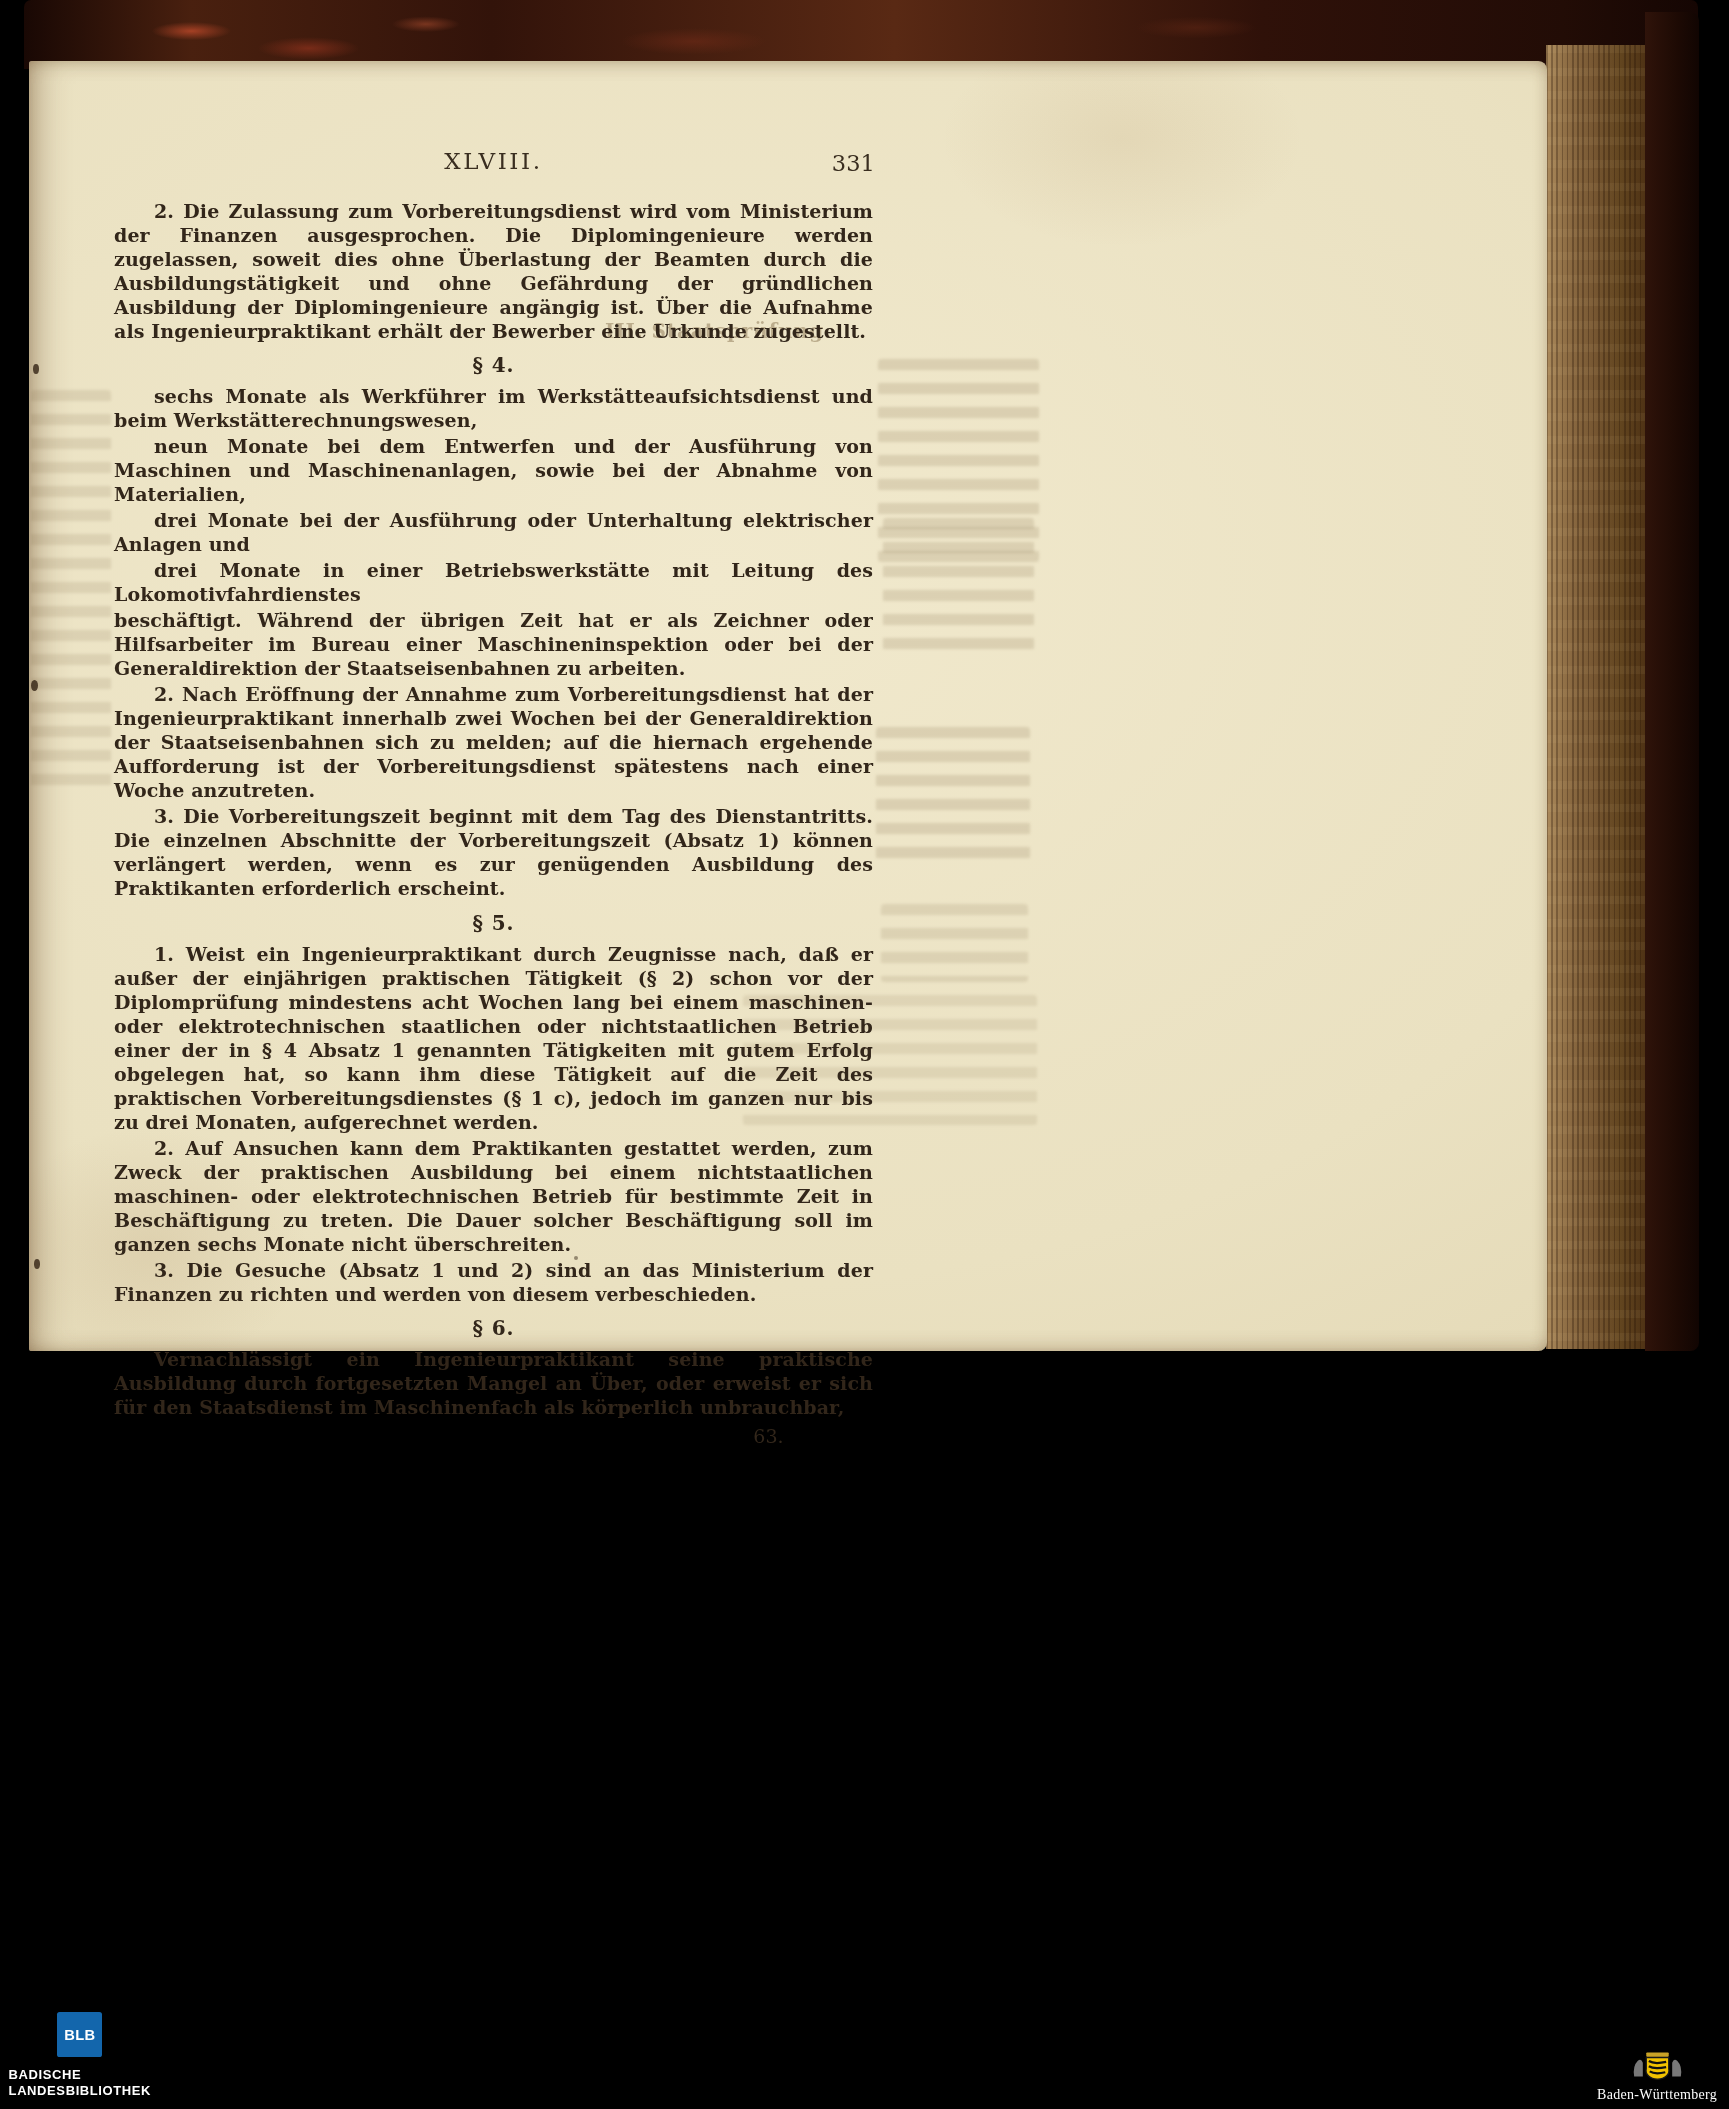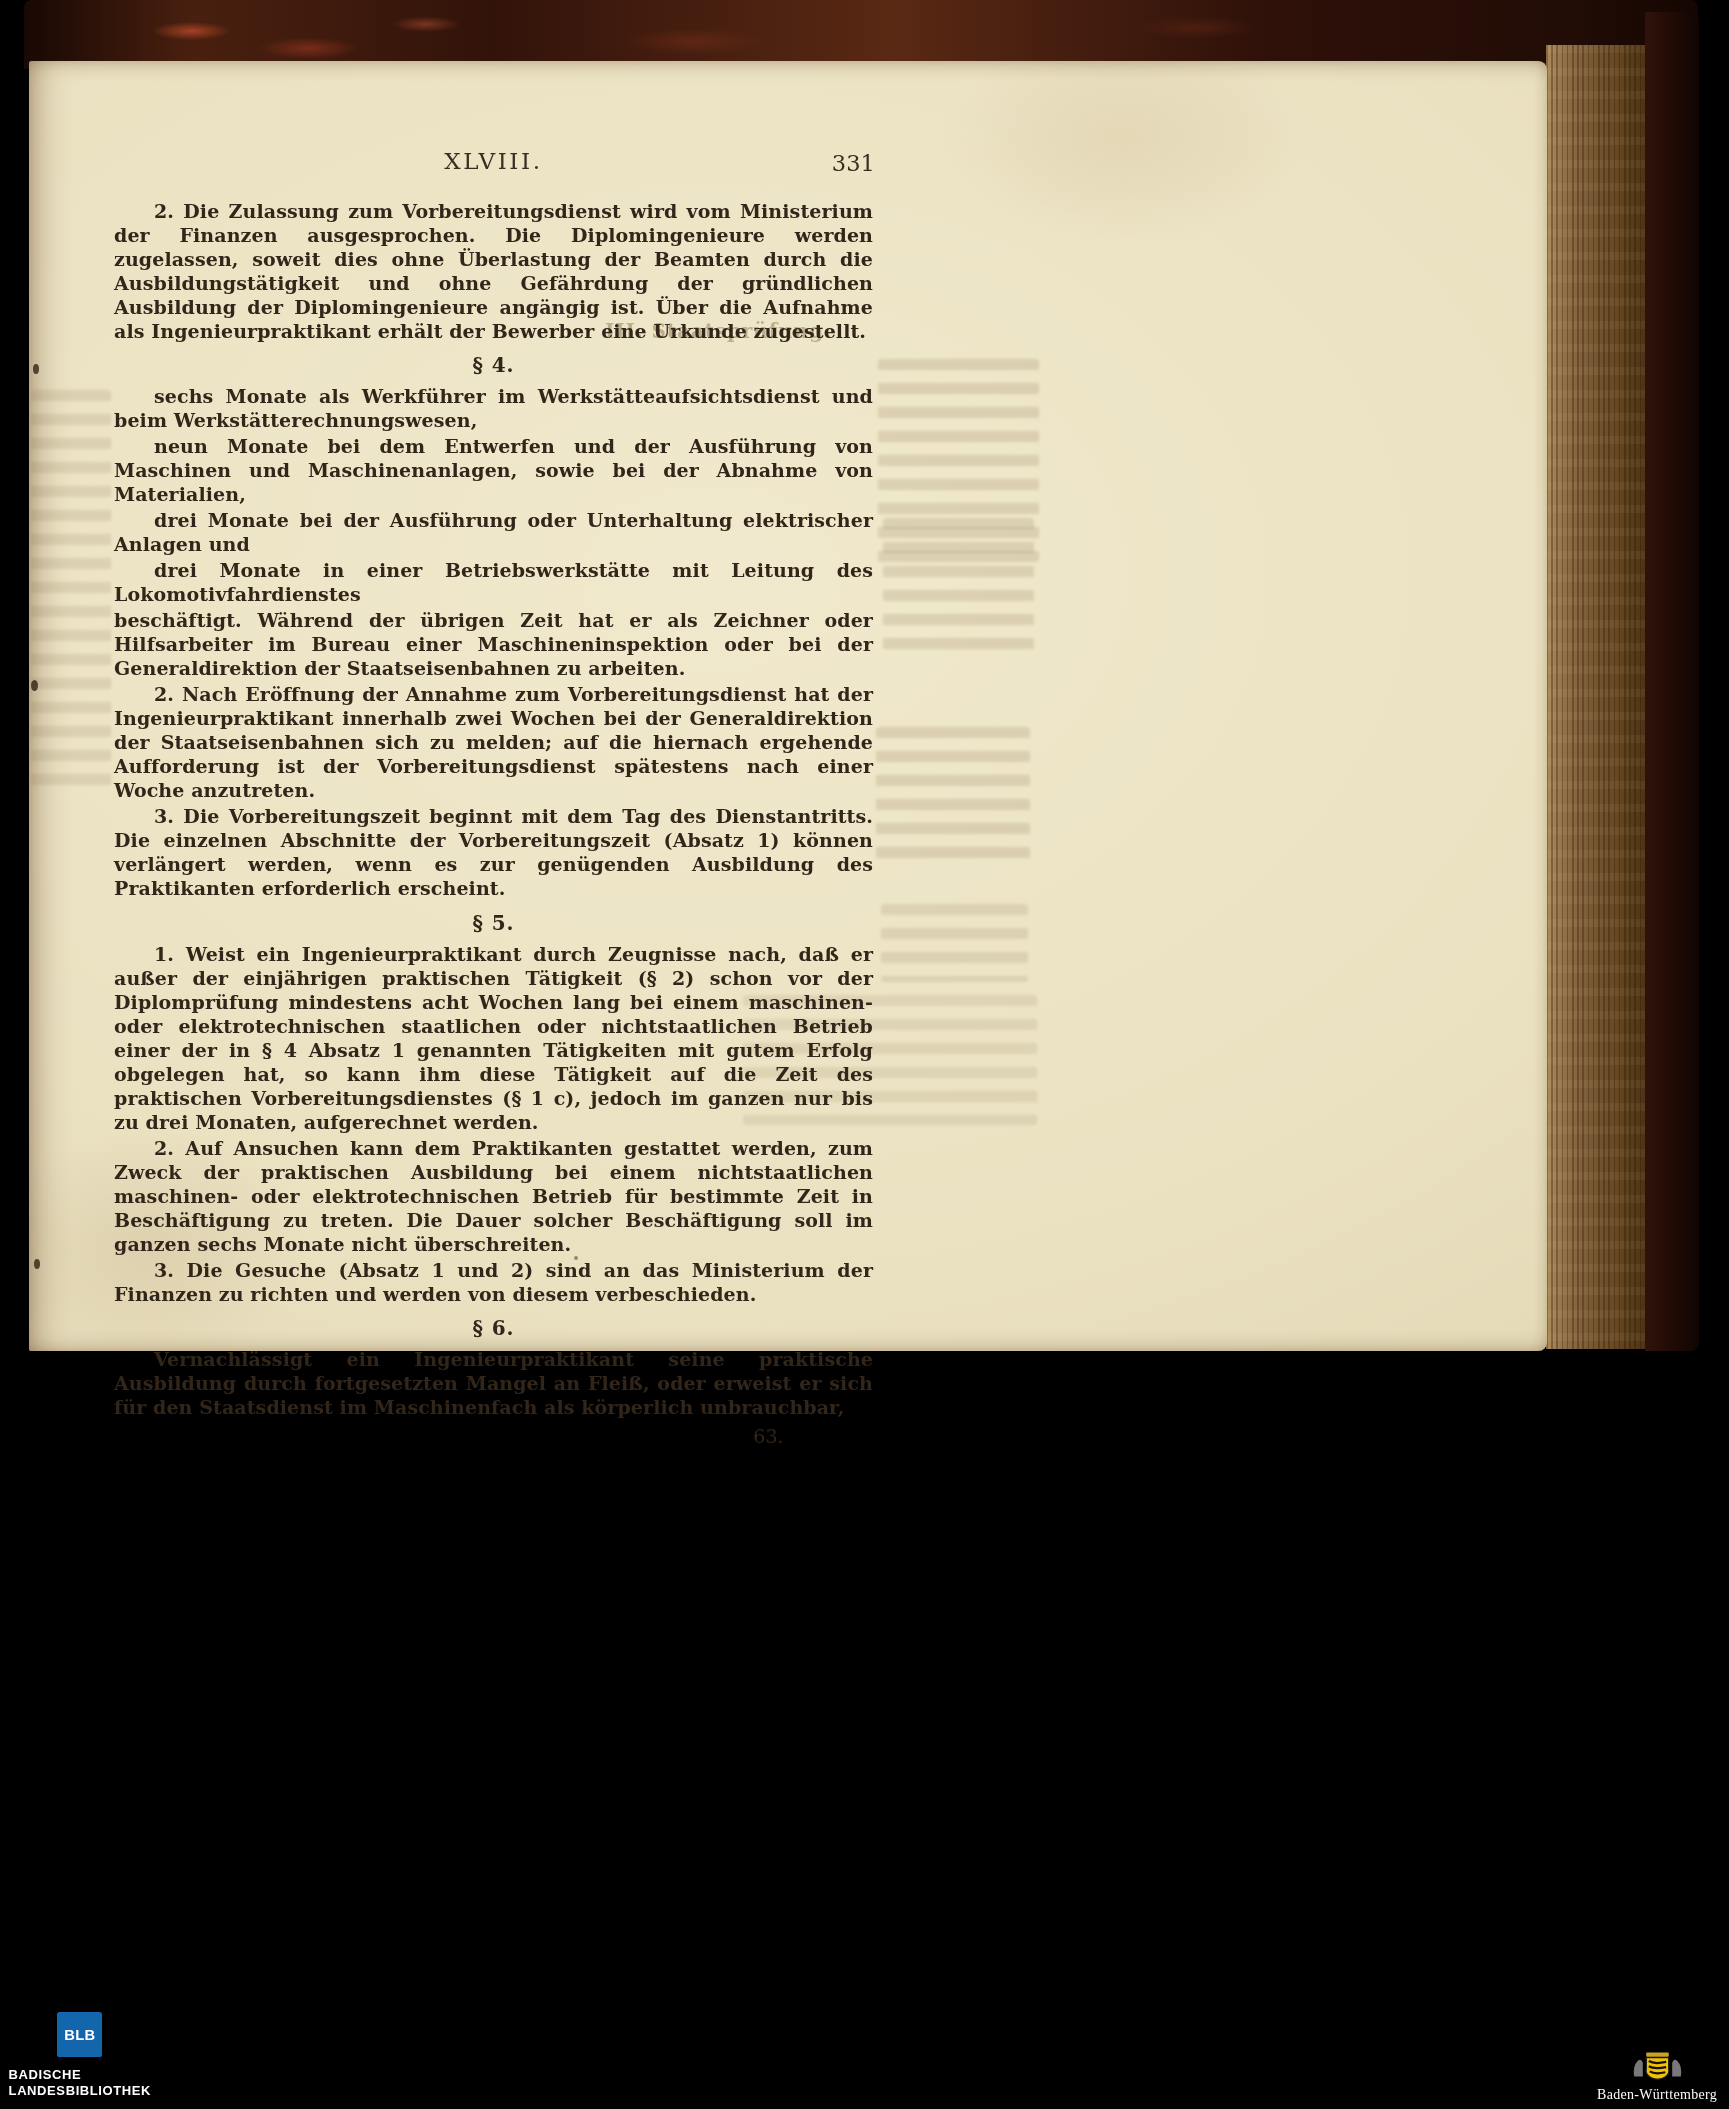--- a/index.html
+++ b/index.html
@@ -167,21 +167,21 @@
             <p class="blk blk-h">§ 5.</p>
 
             <p class="blk blk-p">1. Weist ein Ingenieurpraktikant durch Zeugnisse nach, daß er außer der einjährigen praktischen Tätigkeit (§ 2) schon vor der Diplomprüfung mindestens acht Wochen lang bei einem maschinen- oder elektrotechnischen staatlichen oder nichtstaatlichen Betrieb einer der in § 4 Absatz 1 genannten Tätigkeiten mit gutem Erfolg obgelegen hat, so kann ihm diese Tätigkeit auf die Zeit des praktischen Vorbereitungsdienstes (§ 1 c), jedoch im ganzen nur bis zu drei Monaten, aufgerechnet werden.</p>
 
             <p class="blk blk-p">2. Auf Ansuchen kann dem Praktikanten gestattet werden, zum Zweck der praktischen Ausbildung bei einem nichtstaatlichen maschinen- oder elektrotechnischen Betrieb für bestimmte Zeit in Beschäftigung zu treten. Die Dauer solcher Beschäftigung soll im ganzen sechs Monate nicht überschreiten.</p>
 
             <p class="blk blk-p">3. Die Gesuche (Absatz 1 und 2) sind an das Ministerium der Finanzen zu richten und werden von diesem verbeschieden.</p>
 
             <p class="blk blk-h">§ 6.</p>
 
-            <p class="blk blk-p">Vernachlässigt ein Ingenieurpraktikant seine praktische Ausbildung durch fortgesetzten Mangel an Fleiß, oder erweist er sich für den Staatsdienst im Maschinenfach als körperlich unbrauchbar,</p>
+            <p class="blk blk-p">Vernachlässigt ein Ingenieurpraktikant seine praktische Ausbildung durch fortgesetzten Mangel an Über, oder erweist er sich für den Staatsdienst im Maschinenfach als körperlich unbrauchbar,</p>
           </div>
 
         <div class="signature">63.</div>
       </div>
 
     </div>
   </div>
 
   <div class="footer">
 

